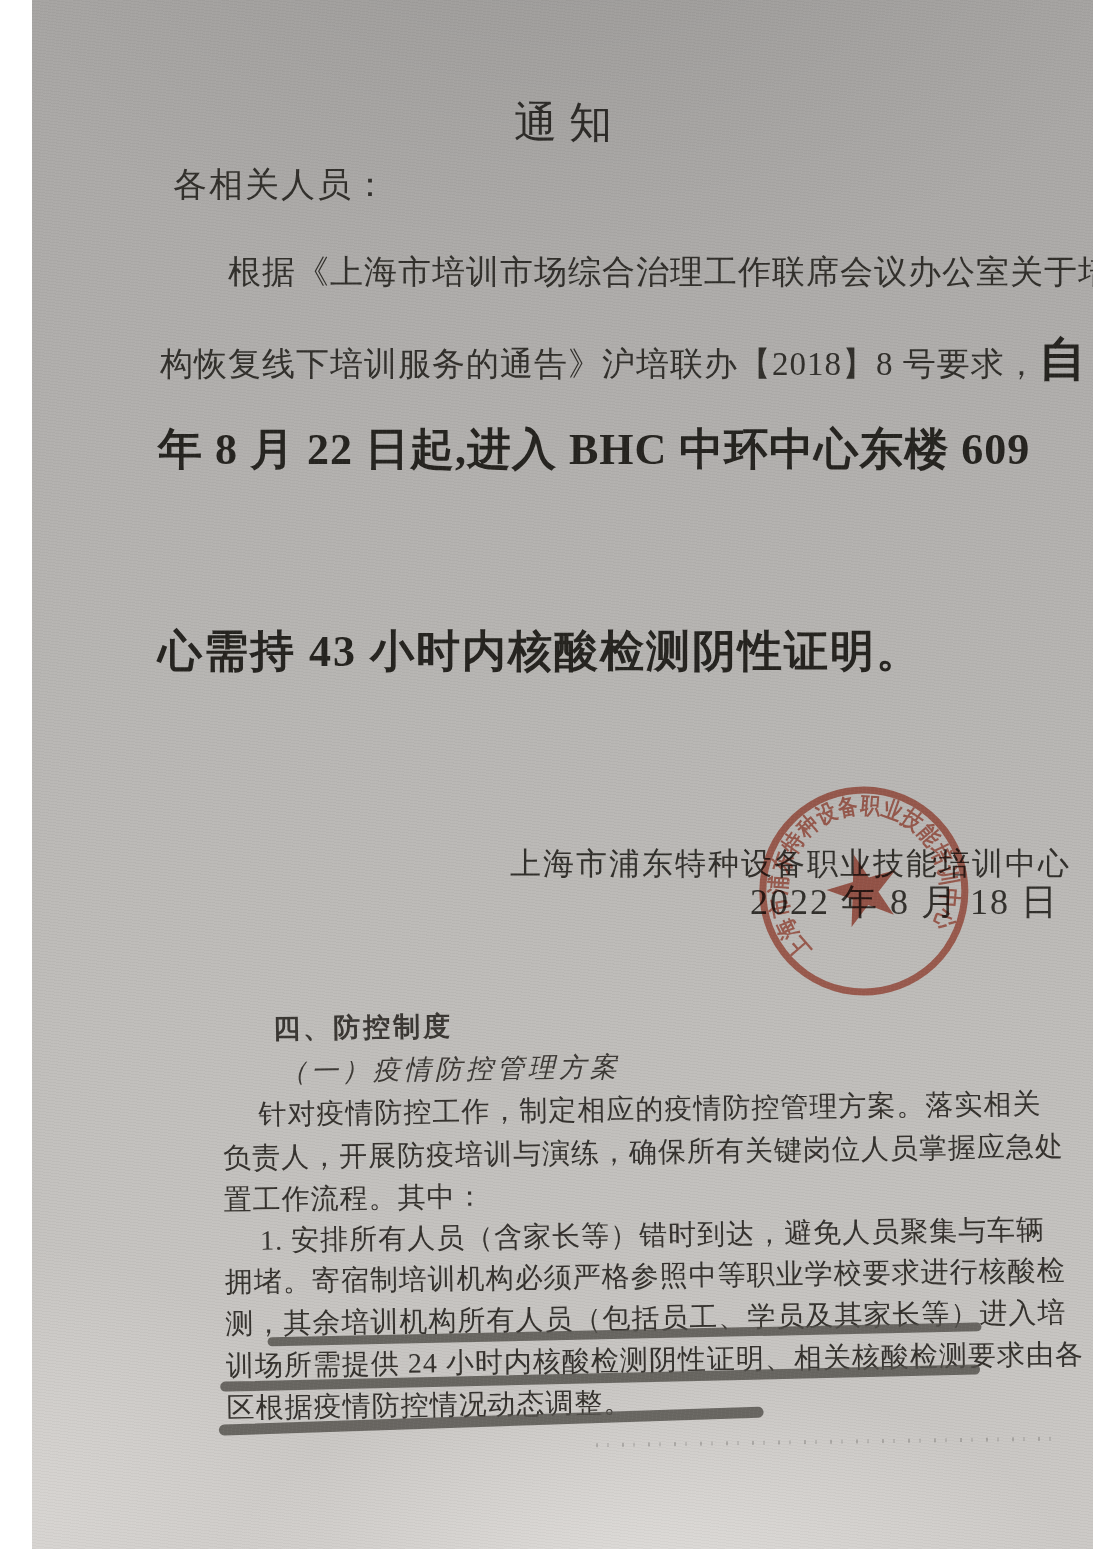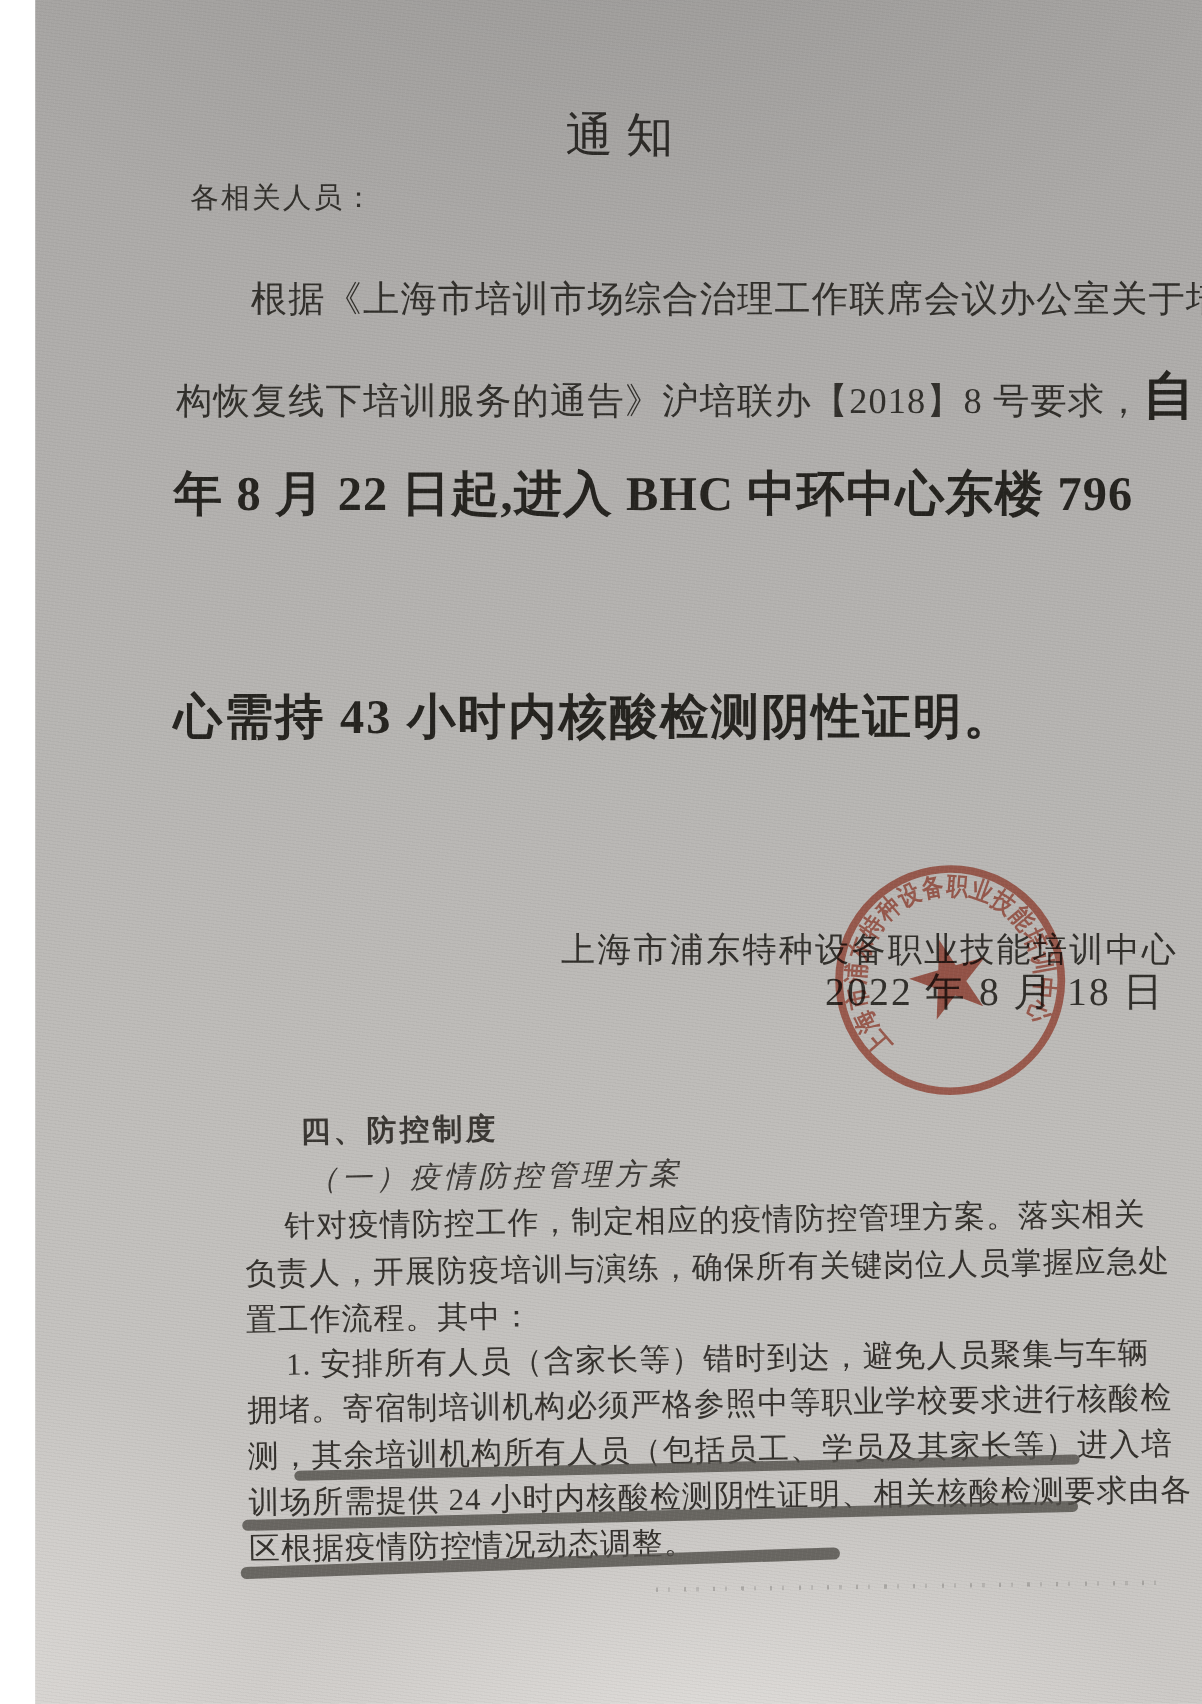--- a/index.html
+++ b/index.html
@@ -21,21 +21,21 @@
     position: absolute; inset: 0; pointer-events: none; opacity: 0.05;
     background:
       repeating-linear-gradient(7deg,  rgba(0,0,0,.5) 0 1px, transparent 1px 3px),
       repeating-linear-gradient(97deg, rgba(255,255,255,.5) 0 1px, transparent 1px 4px);
   }
   .tline { position: absolute; white-space: nowrap; color: #32302c; }
   .title {
     top: 94px; left: 482px; font-size: 43px; letter-spacing: 12px;
     color: #2d2b28; font-weight: 500;
   }
-  .salutation { top: 162px; left: 141px; font-size: 26px; letter-spacing: 2px; text-align: center; }
+  .salutation { top: 162px; left: 141px; font-size: 34px; letter-spacing: 2px; text-align: center; }
   .p1l1 { top: 250px; left: 196px; font-size: 33px; letter-spacing: 1px; }
   .p1l2 { top: 328px; left: 128px; font-size: 33px; letter-spacing: 1px; }
   .p1l2 .bigpart { font-size: 47px; font-weight: bold; color: #262420; letter-spacing: 2px; }
   .bigline {
     font-size: 44px; font-weight: bold; color: #262420; letter-spacing: 1px;
   }
   .bl1 { top: 420px; left: 126px; }
   .bl2 { top: 522px; left: 126px; letter-spacing: 3px; }
   .bl3 { top: 622px; left: 126px; letter-spacing: 2px; }
   .closing { top: 754px; left: 144px; font-size: 31px; letter-spacing: 1px; }
@@ -91,21 +91,21 @@
   <div class="tline title">通知</div>
 
   <div class="tline salutation">各相关人员：</div>
 
   <div class="tline p1l1">根据《上海市培训市场综合治理工作联席会议办公室关于培训机</div>
 
   <div class="tline p1l2">
     <span>构恢复线下培训服务的通告》沪培联办【2018】8 号要求，</span><span class="bigpart">自 2022</span>
   </div>
 
-  <div class="tline bigline bl1">年 8 月 22 日起,进入 BHC 中环中心东楼 796</div>
+  <div class="tline bigline bl1">年 8 月 22 日起,进入 BHC 中环中心东楼 609</div>
   <div class="tline bigline bl3">心需持 43 小时内核酸检测阴性证明。</div>
 
 
   <div class="tline signature">上海市浦东特种设备职业技能培训中心</div>
 
   <div class="tline dateline">2022 年 8 月 18 日</div>
 
   <svg class="stamp" viewBox="0 0 268 268">
     <g transform="rotate(-10 134 134)" fill="none">
       <circle cx="134" cy="133" r="101" stroke="#c15a48" stroke-width="7" opacity="0.88"></circle>

